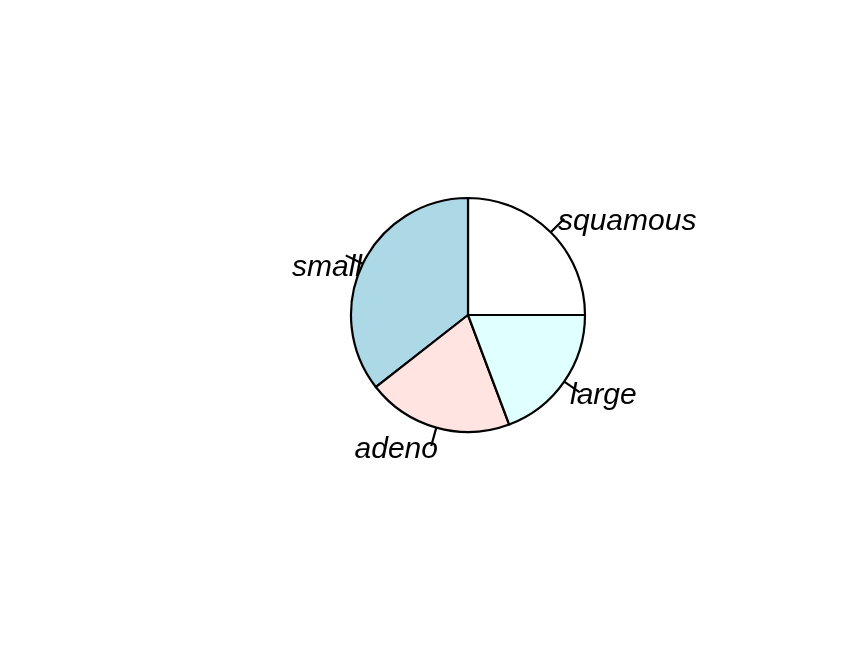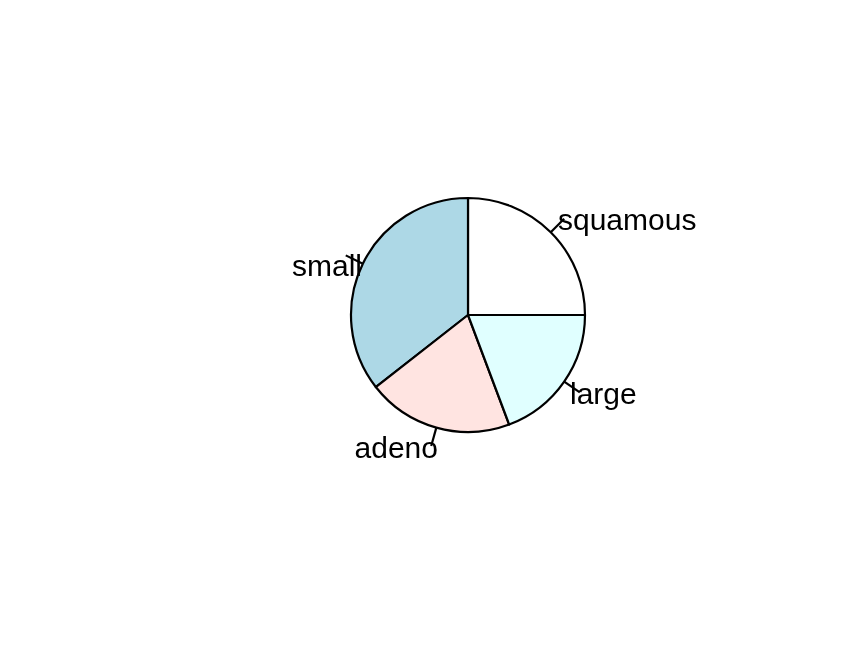--- a/index.html
+++ b/index.html
@@ -10,20 +10,21 @@
   }
   body {
     font-family: "Liberation Sans", sans-serif;
   }
   #canvas {
     position: relative;
     width: 864px;
     height: 672px;
     background: #ffffff;
     overflow: hidden;
+    font-style: italic;
   }
   #plot-svg {
     position: absolute;
     left: 0;
     top: 0;
     width: 864px;
     height: 672px;
     display: block;
   }
   .slice {

